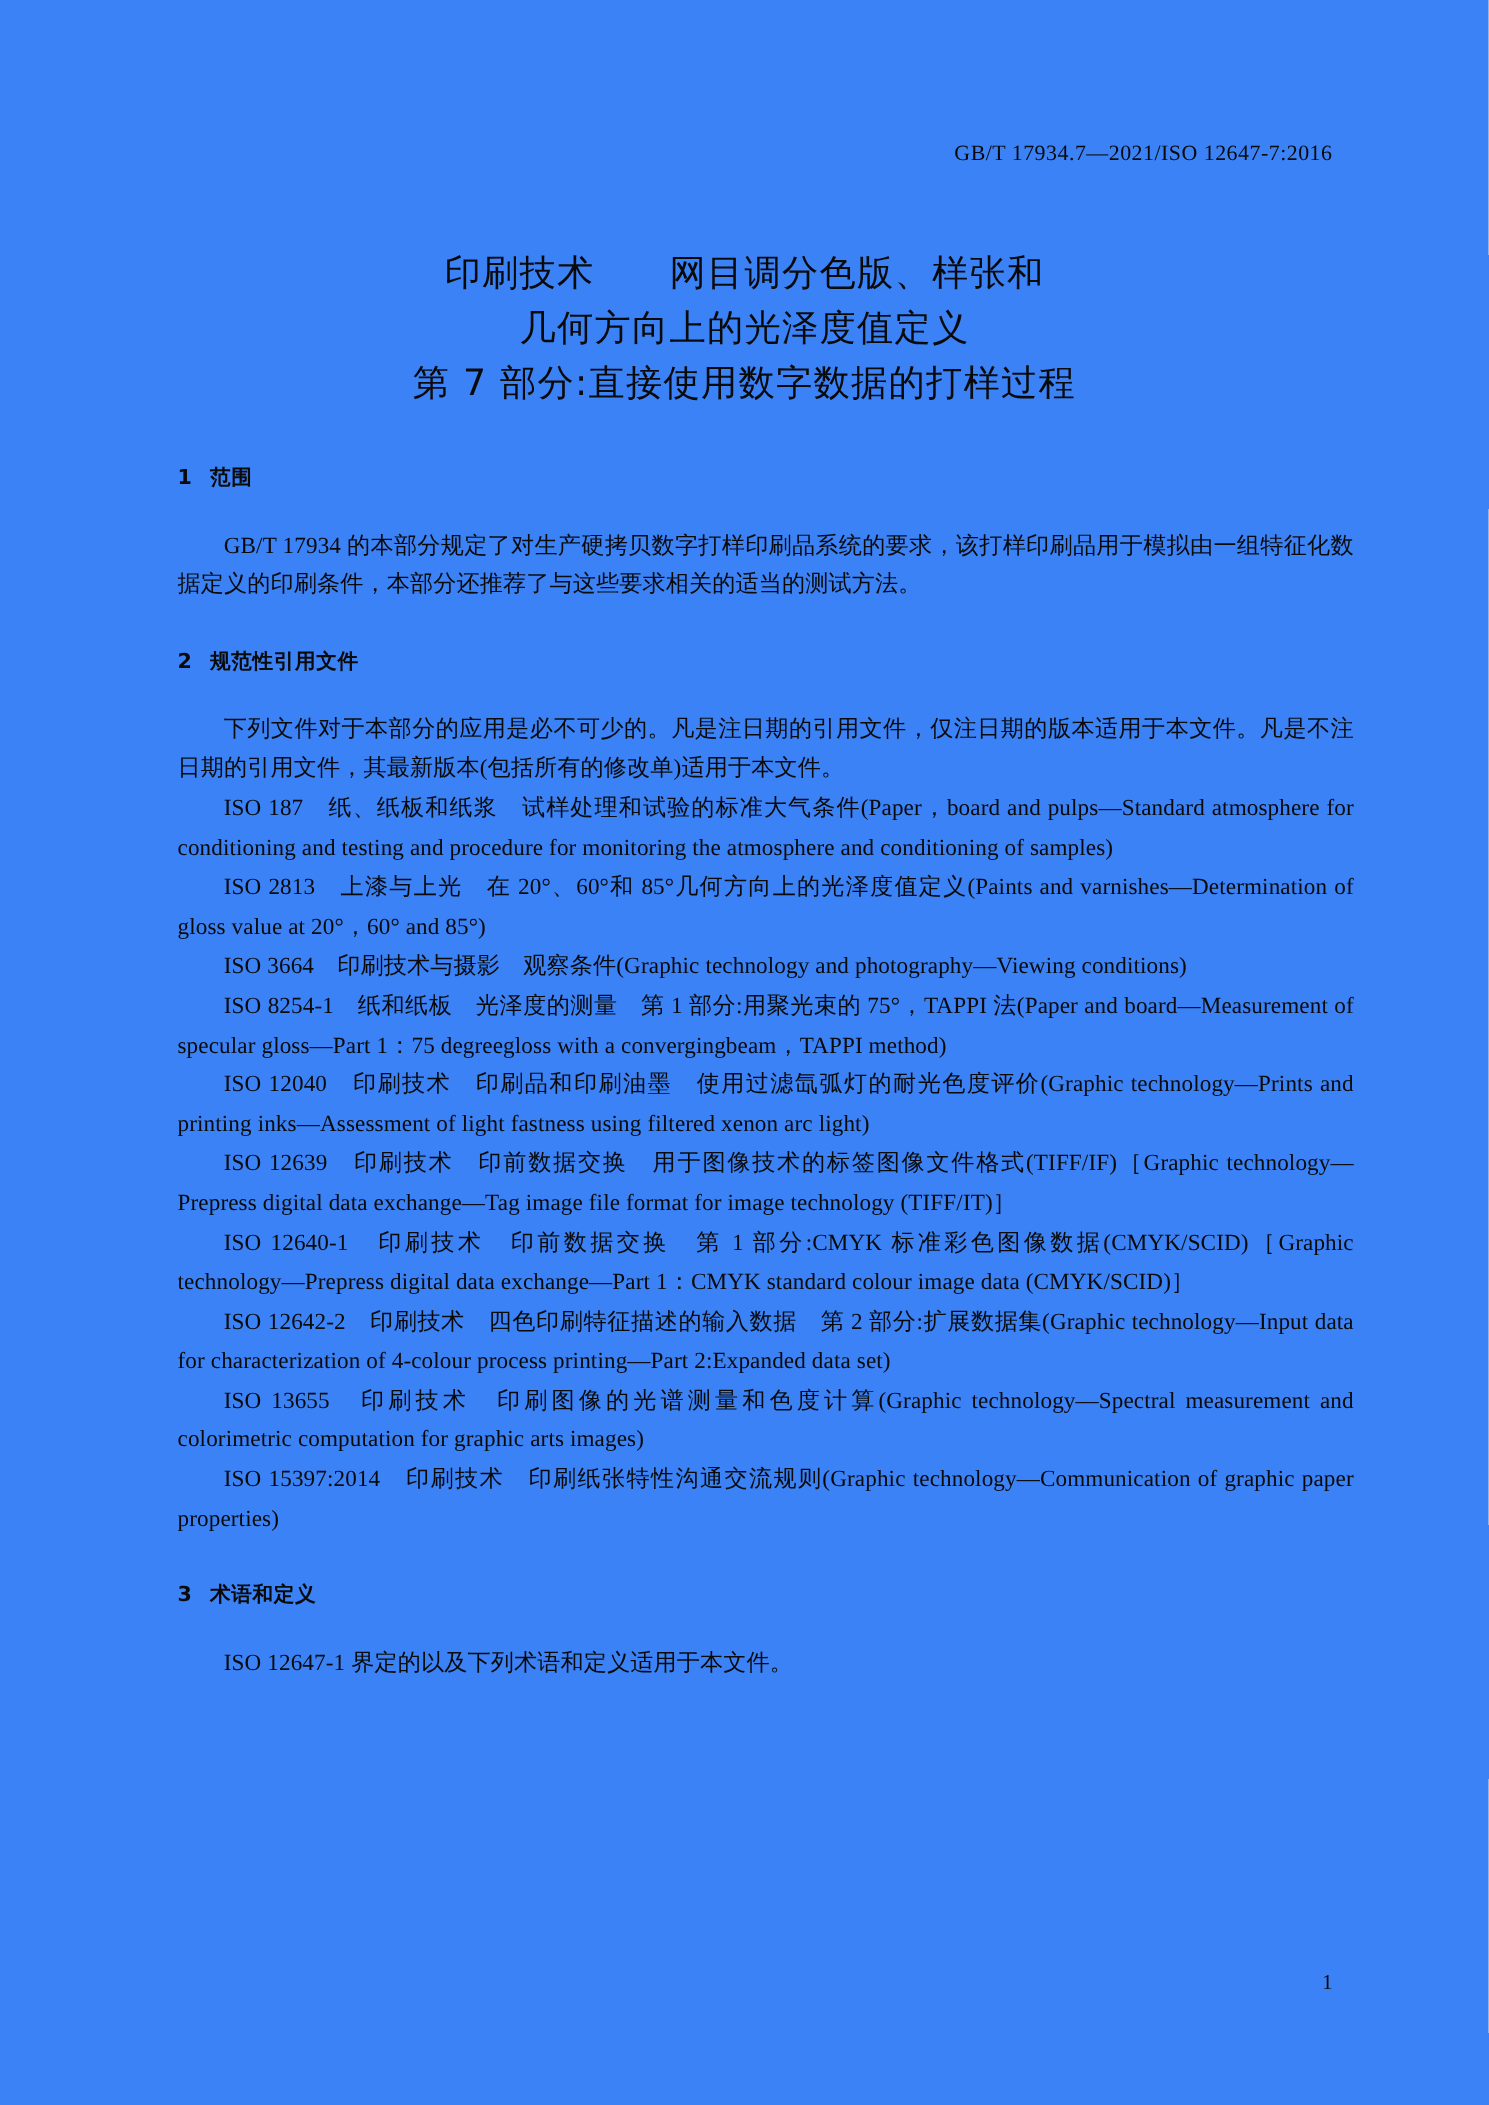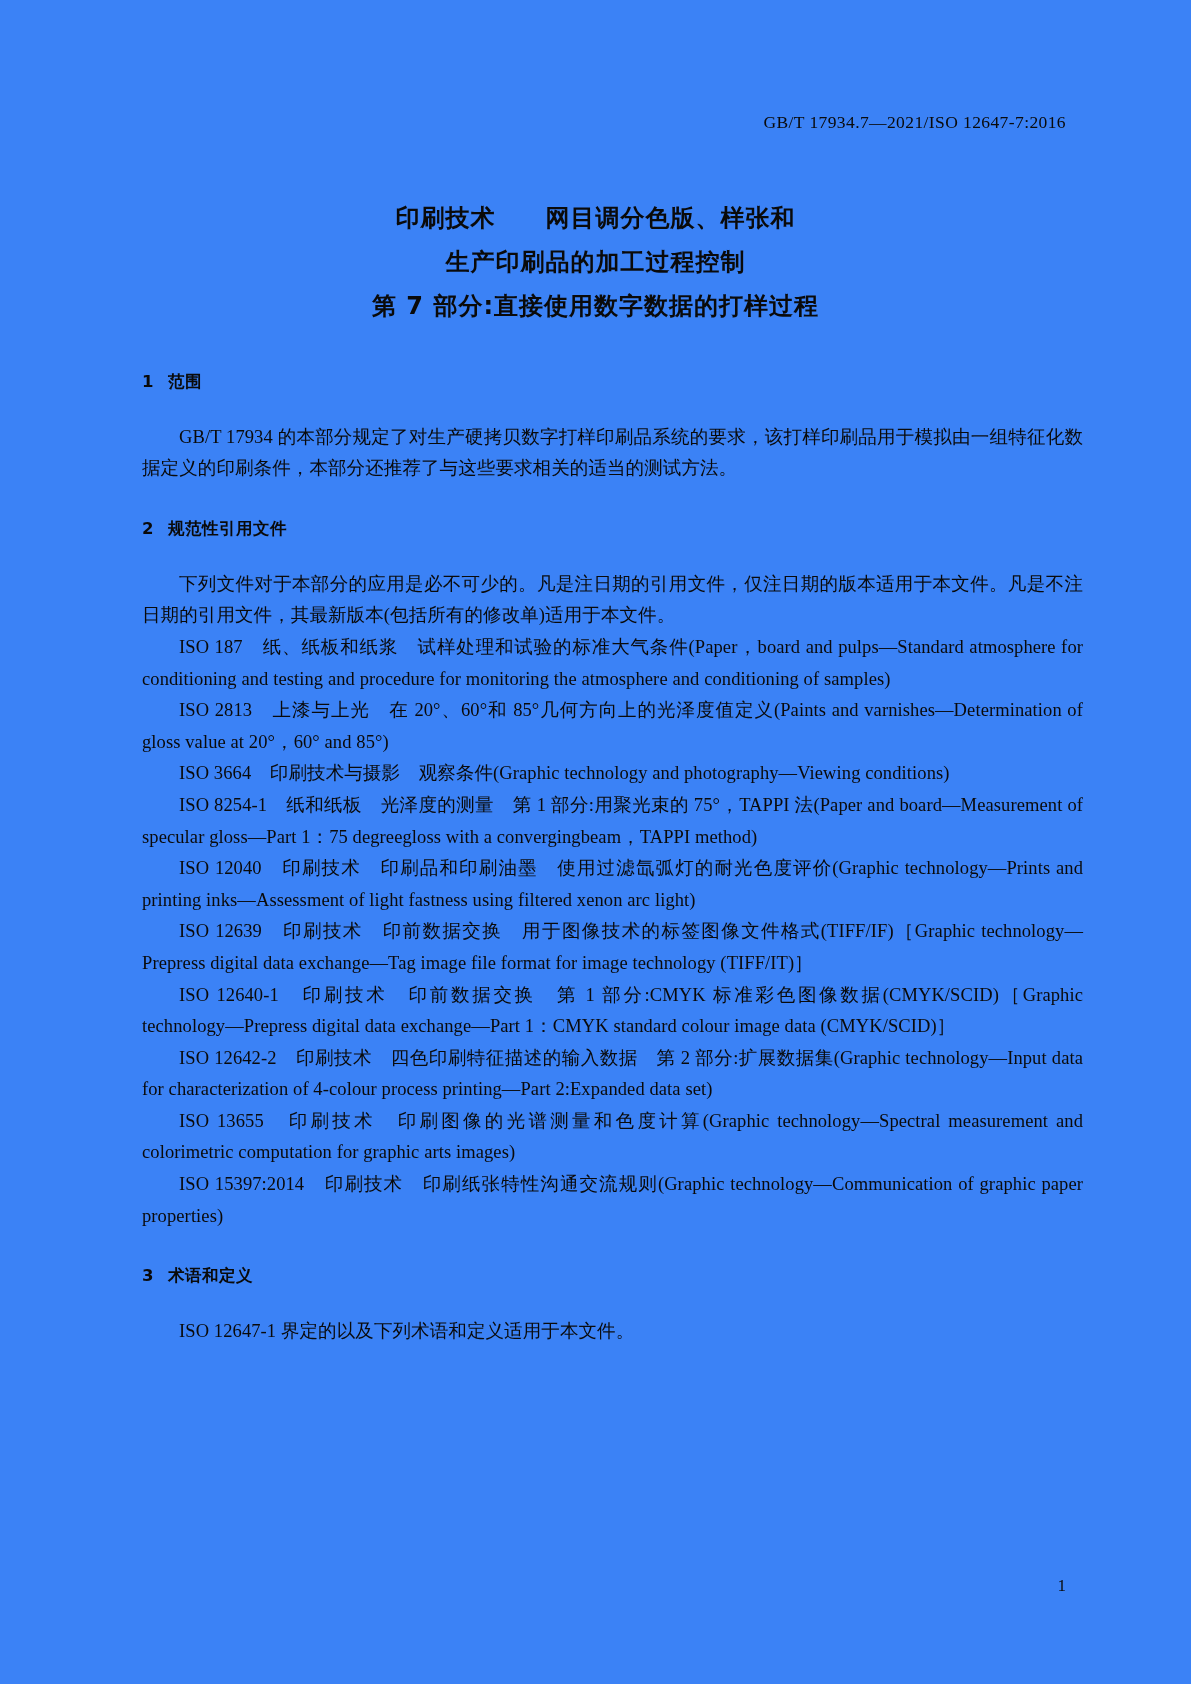--- a/index.html
+++ b/index.html
@@ -33,22 +33,22 @@
   }
 
   
   .doc-title {
     position: absolute;
     top: 196px;
     left: 125px;
     right: 125px;
     text-align: center;
     font-family: "DejaVu Sans", "Liberation Sans", sans-serif;
-    font-weight: bold;
-    font-size: 24px;
+    font-weight: normal;
+    font-size: 29px;
     line-height: 44px;
     letter-spacing: 1px;
   }
   .doc-title .tline { display: block; white-space: nowrap; }
 
   
   .content {
     position: absolute;
     top: 372px;
     left: 142px;
@@ -94,21 +94,21 @@
 </style>
 </head>
 <body>
 
 <div class="page">
 
   <div class="running-header">GB/T  17934.7—2021/ISO 12647-7:2016</div>
 
   <div class="doc-title">
     <span class="tline">印刷技术　　网目调分色版、样张和</span>
-    <span class="tline">生产印刷品的加工过程控制</span>
+    <span class="tline">几何方向上的光泽度值定义</span>
     <span class="tline">第 7 部分:直接使用数字数据的打样过程</span>
   </div>
 
   <div class="content">
 
     <h2 class="section">
       <span class="num">1</span><span>范围</span>
     </h2>
     <div class="gap-after-heading"></div>
     <p class="body indent">GB/T 17934 的本部分规定了对生产硬拷贝数字打样印刷品系统的要求，该打样印刷品用于模拟由一组特征化数据定义的印刷条件，本部分还推荐了与这些要求相关的适当的测试方法。</p>

